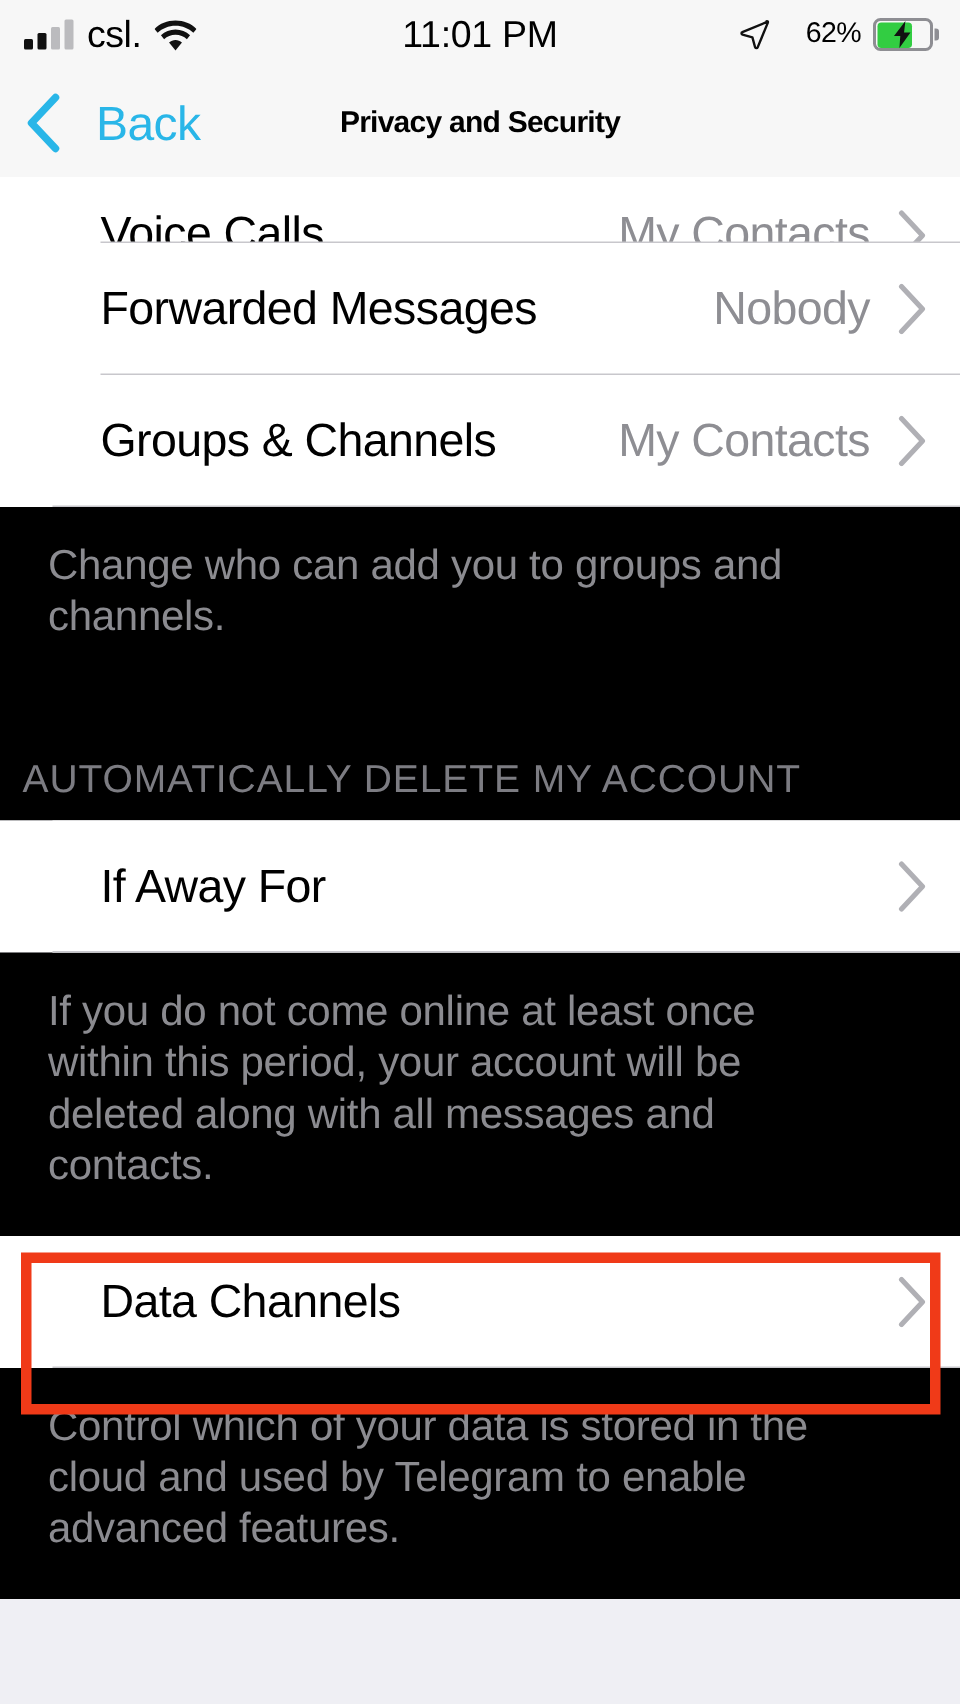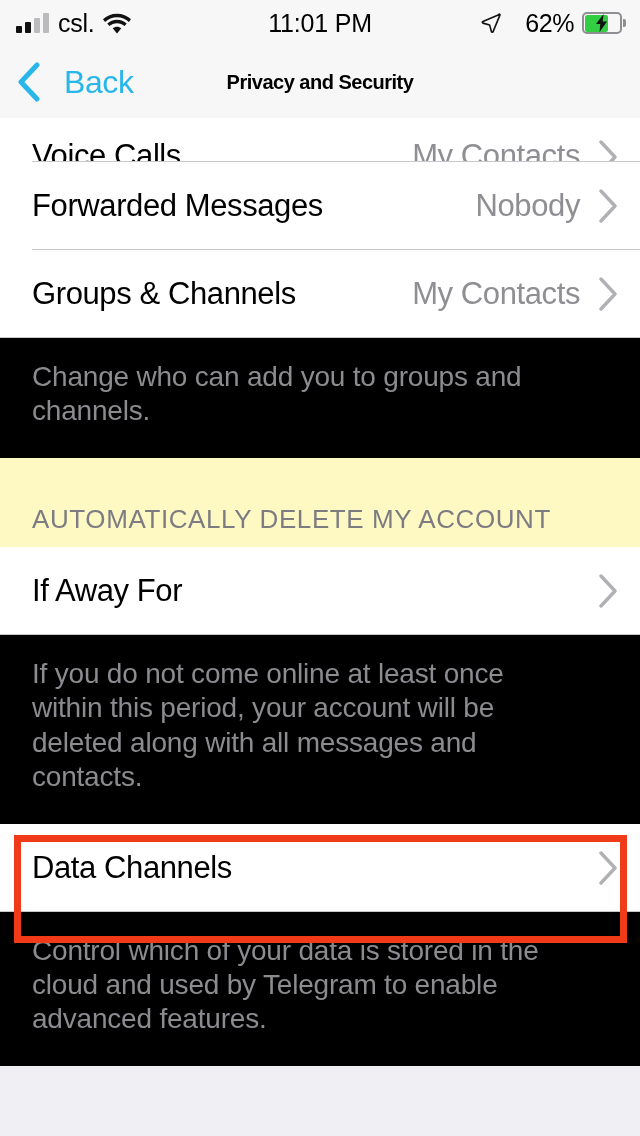--- a/index.html
+++ b/index.html
@@ -21,21 +21,21 @@
   .signal { display:flex; align-items:flex-end; gap:3px; height:20px; }
   .signal i { display:block; width:6px; background:#111; border-radius:1px; }
   .signal i.b1{height:7px;} .signal i.b2{height:11px;}
   .signal i.b3{height:15px;background:#BBBBBE;} .signal i.b4{height:20px;background:#BBBBBE;}
   .carrier { font-size:25px; color:#000; letter-spacing:-0.3px; }
   .wifi { width:28px; height:21px; display:block; }
   .sb-center { position:absolute; left:0; width:640px; text-align:center;
                font-size:25px; color:#000; letter-spacing:-0.2px; }
   .sb-right { position:absolute; right:14px; display:flex; align-items:center; gap:8px; }
   .loc { width:20px; height:20px; display:block; }
-  .pct { font-size:25px; color:#000; letter-spacing:-0.4px;margin-left:16px; }
+  .pct { font-size:19px; color:#000; letter-spacing:-0.4px;margin-left:16px; }
   .batt { position:relative; width:44px; height:22px; }
   .batt-body { position:absolute; left:0; top:0; width:40px; height:22px;
                border:2px solid #8E8E93; border-radius:5px; }
   .batt-fill { position:absolute; left:2.5px; top:2.5px; height:17px; width:23px;
                background:#32CD42; border-radius:2.5px; }
   .batt-cap { position:absolute; right:0; top:7px; width:3px; height:8px;
               background:#8E8E93; border-radius:0 2px 2px 0; }
   .bolt { position:absolute; left:13px; top:2px; width:14px; height:18px; }
 
   
@@ -47,42 +47,42 @@
   .back-btn { position:absolute; left:16px; display:flex; align-items:center;
               gap:22px; cursor:pointer; }
   .back-chev { width:26px; height:40px; display:block; }
   .back-label { font-size:32px; color:#29B6E8; letter-spacing:-0.4px; }
   .nav-title { position:absolute; left:0; width:640px; text-align:center;
                font-size:20px; font-weight:bold; color:#000; letter-spacing:-0.5px; }
 
   
   .content { position:absolute; top:118px; left:0; width:640px; height:1018px;
              background:#EFEFF4; overflow:hidden; }
-  .group { background:#FFFFFF; }
+  .group { background:#FFFFFF;padding-left:35px; }
   .row {
     position:relative; height:88px; background:#FFFFFF;
     display:flex; align-items:center; padding:0 22px 0 32px; cursor:pointer;
   }
   .row.clipped { height:44px; align-items:flex-end; }
   .row .sep {
     position:absolute; left:32px; right:0; bottom:0; height:1px; background:#C8C7CC;
   }
   .row .sep.full { left:0; }
   .row-title { font-size:31px; color:#000; letter-spacing:-0.4px; flex:0 0 auto; }
   .row.clipped .row-title, .row.clipped .row-value { transform:translateY(12px); }
   .row-spacer { flex:1 1 auto; }
   .row-value { font-size:31px; color:#8E8E93; letter-spacing:-0.4px; margin-right:18px; }
   .chev { width:20px; height:34px; display:block; flex:0 0 auto; }
 
   .footer {
     background:#000000; padding:22px 60px 30px 32px;
     font-size:28px; line-height:1.22; color:#8B8B90; letter-spacing:-0.2px;
   }
   .section-header {
-    background:#fef9c3; padding:46px 32px 12px 32px;
+    background:#000000; padding:46px 32px 12px 15px;
     font-size:26px; color:#7C7C82; letter-spacing:0.6px;
   }
 
   
   .annot {
     position:absolute; left:14px; top:835px; width:613px; height:108px;
     border:7px solid #F03A18; pointer-events:none; z-index:20;
   }
 </style>
 </head>

